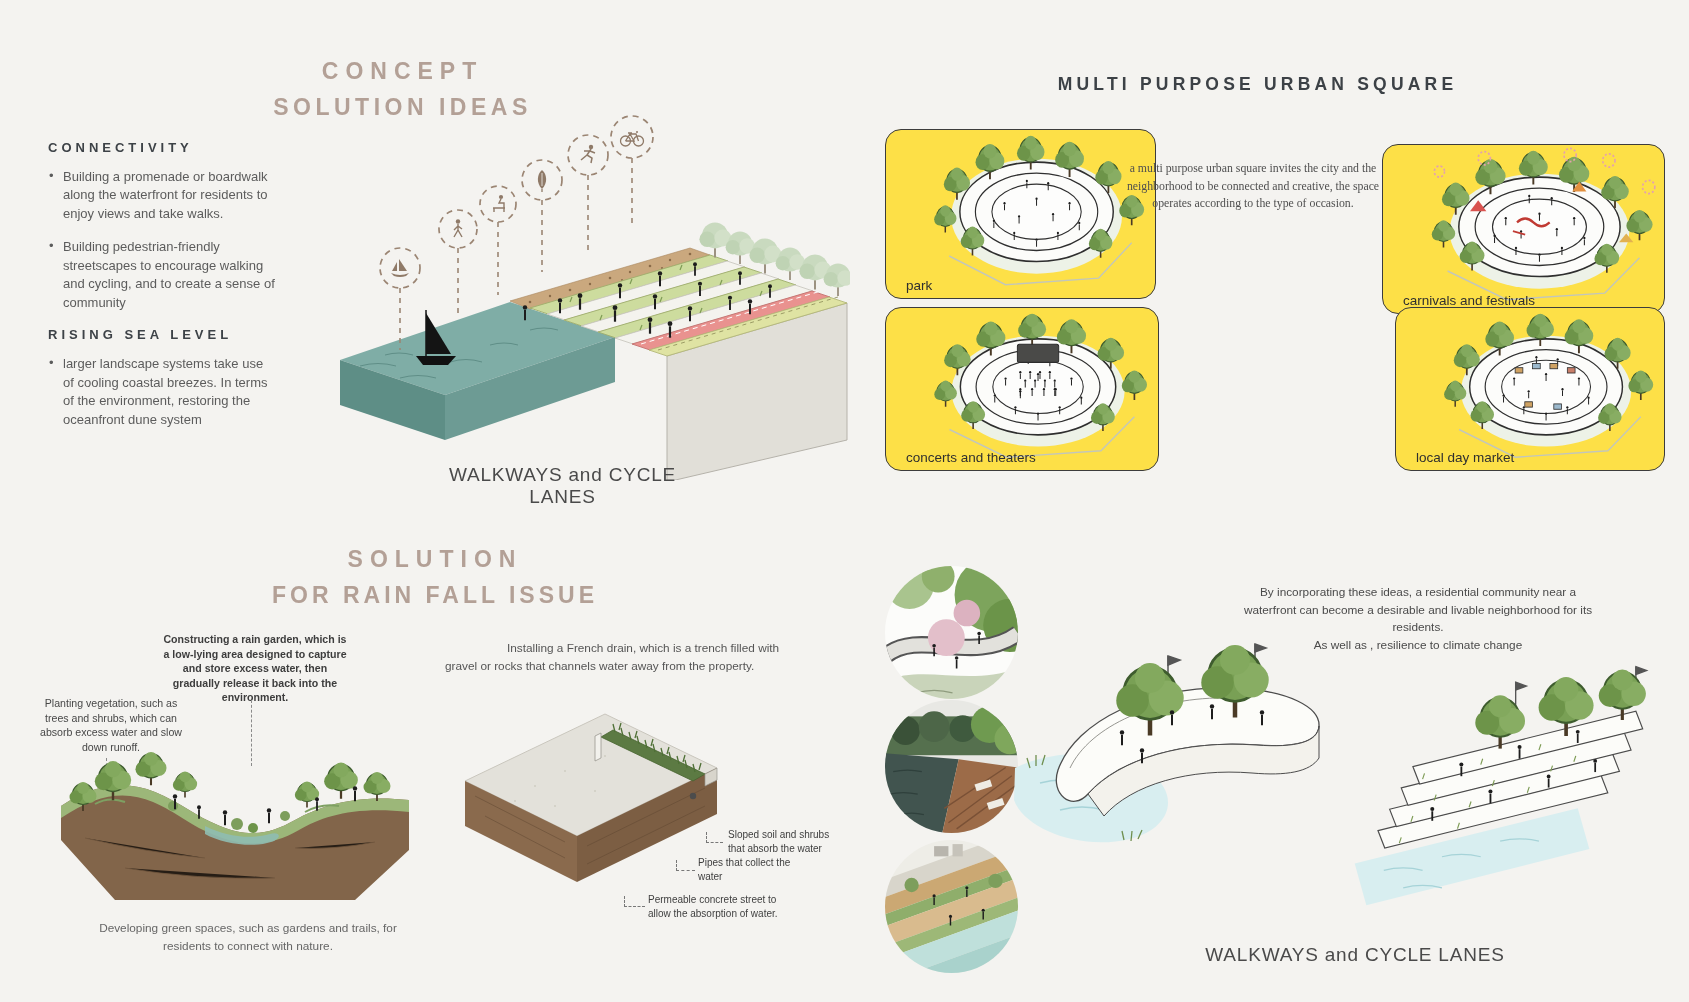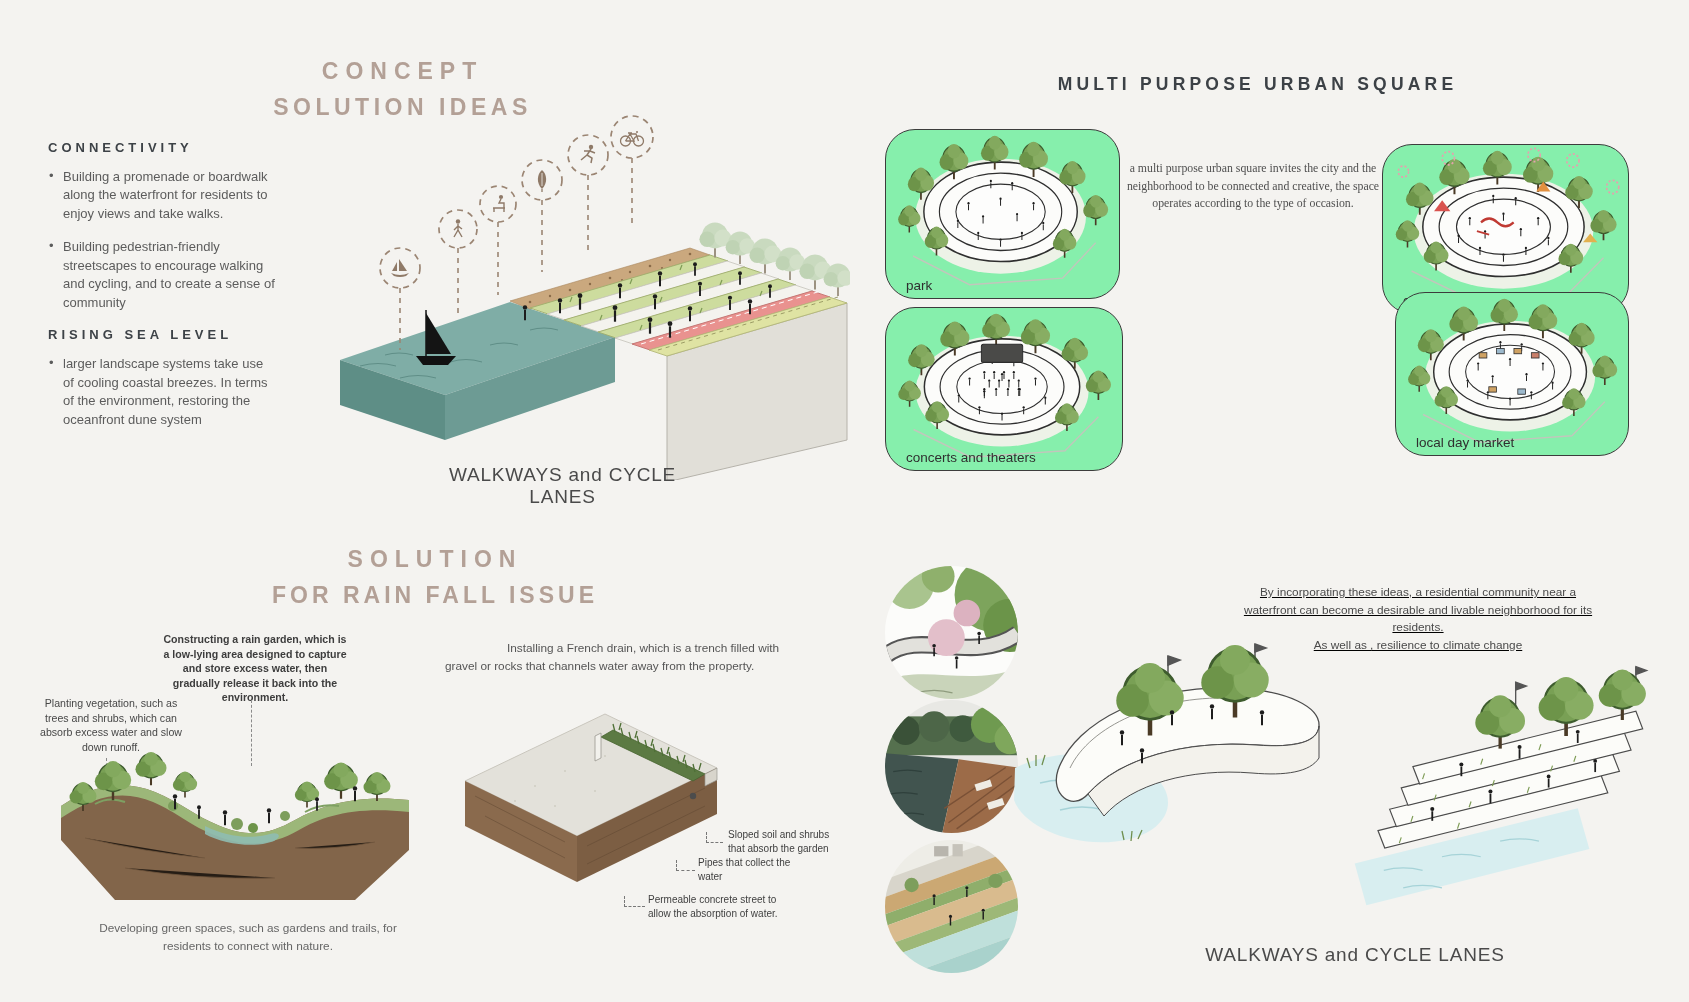--- a/index.html
+++ b/index.html
@@ -14,22 +14,22 @@
   .title-taupe .l2{font-size:23px;letter-spacing:4.5px;margin-top:9px;}
   
   .h-dark{color:#3d4247;font-weight:bold;font-size:13px;letter-spacing:4px;}
   .bullets{margin-top:13px;}
   .bullet{position:relative;font-size:13px;color:#5c5c5c;line-height:1.42;
     padding-left:15px;margin-bottom:15px;width:212px;}
   .bullet::before{content:"\2022";position:absolute;left:1px;top:-1px;color:#5c5c5c;}
   .cap{font-size:19px;color:#4a4a4a;letter-spacing:0.8px;text-align:center;}
   .note{font-size:10.6px;color:#474747;line-height:1.38;text-align:center;}
   .desc{font-size:11.8px;color:#4f4f4f;line-height:1.5;text-align:center;}
-  .card{position:absolute;border:1.5px solid #3c3c3c;border-radius:30px;
-    background:#86efac;overflow:hidden;}
+  .card{position:absolute;border:1.5px solid #3c3c3c;border-radius:16px;
+    background:#fde047;overflow:hidden;padding-left:36px;}
   .card svg{display:block;width:100%;height:100%;}
   .card-label{position:absolute;left:20px;bottom:5px;font-size:13.5px;color:#2f2f2f;}
   .dashv{position:absolute;border-left:1.5px dashed #8a8a8a;width:0;}
   .conn{position:absolute;border-left:1.3px dashed #777;border-bottom:1.3px dashed #777;}
   .ann{position:absolute;font-size:10px;color:#3f3f3f;line-height:1.35;}
   .circle-photo{position:absolute;width:133px;height:133px;border-radius:50%;overflow:hidden;}
   .circle-photo svg{display:block;width:100%;height:100%;}
   .drain-note{font-size:11.8px;color:#555;line-height:1.5;text-indent:62px;}
   .summary{font-size:11.8px;color:#4a4a4a;line-height:1.5;text-align:center;}
 </style>
@@ -284,21 +284,21 @@
         <use href="#pp" transform="translate(100,80)"></use>
           <use href="#pp" transform="translate(112,80)"></use>
         <use href="#pp" transform="translate(124,80)"></use>
           <use href="#pp" transform="translate(136,80)"></use>
       </g>
     </svg>
     <span class="card-label">concerts and theaters</span>
   </div>
 
 
-  <div class="card" style="left:1395px;top:292px;width:232px;height:162px;">
+  <div class="card" style="left:1395px;top:307px;width:232px;height:162px;">
     <svg viewBox="0 0 240 152" preserveAspectRatio="none">
       <use href="#amphi"></use>
       <g stroke="#2f2f2f" stroke-width="0.8">
         <rect x="86" y="56" width="8" height="5" fill="#cfa263"></rect>
         <rect x="104" y="52" width="8" height="5" fill="#9cb9cd"></rect>
         <rect x="122" y="52" width="8" height="5" fill="#cfa263"></rect>
         <rect x="140" y="56" width="8" height="5" fill="#c97f6a"></rect>
         <rect x="96" y="88" width="8" height="5" fill="#cfa263"></rect>
         <rect x="126" y="90" width="8" height="5" fill="#9cb9cd"></rect>
       </g>
@@ -373,27 +373,27 @@
       <path d="M160,36 l-2,-8 M168,40 l-2,-8 M176,44 l-2,-8 M184,48 l-2,-8 M192,52 l-2,-8 M200,56 l-2,-8
                M208,60 l-2,-8 M216,64 l-2,-8 M224,68 l-2,-8 M232,72 l-2,-8 M240,76 l-2,-8
                M164,34 l2,-7 M180,42 l2,-7 M196,50 l2,-7 M212,58 l2,-7 M228,66 l2,-7 M244,74 l2,-7"></path>
     </g>
     <polygon points="140,40 146,37 146,62 140,65" fill="#f2f1ec" stroke="#9a9890" stroke-width="0.8"></polygon>
     <polygon points="250,78 262,72 262,84 250,90" fill="#d8d5cc" stroke="#9a9890" stroke-width="0.7"></polygon>
     <circle cx="238" cy="100" r="3.2" fill="#4c4c4c"></circle>
   </svg>
 
   <div class="conn" style="left:706px;top:832px;width:16px;height:10px;"></div>
-  <div class="ann" style="left:728px;top:828px;width:118px;">Sloped soil and shrubs that absorb the garden</div>
+  <div class="ann" style="left:728px;top:828px;width:118px;">Sloped soil and shrubs that absorb the water</div>
   <div class="conn" style="left:676px;top:860px;width:18px;height:10px;"></div>
   <div class="ann" style="left:698px;top:856px;width:95px;">Pipes that collect the water</div>
   <div class="conn" style="left:624px;top:896px;width:20px;height:10px;"></div>
   <div class="ann" style="left:648px;top:893px;width:150px;">Permeable concrete street to allow the absorption of water.</div>
 
-  <div class="abs" style="left:1242px;top:584px;width:352px;text-decoration:underline;">
+  <div class="abs" style="left:1242px;top:584px;width:352px;">
     <div class="summary">By incorporating these ideas, a residential community near a waterfront can become a desirable and livable neighborhood for its residents.</div>
     <div class="summary">As well as , resilience to climate change</div>
   </div>
 
   <div class="circle-photo" style="left:885px;top:566px;">
     <svg viewBox="0 0 130 130">
       <rect width="130" height="130" fill="#fcfcfa"></rect>
       <circle cx="104" cy="28" r="36" fill="#7da45c"></circle>
         <circle cx="122" cy="58" r="26" fill="#6b9449"></circle>
       <circle cx="24" cy="18" r="24" fill="#a9c48e"></circle>

